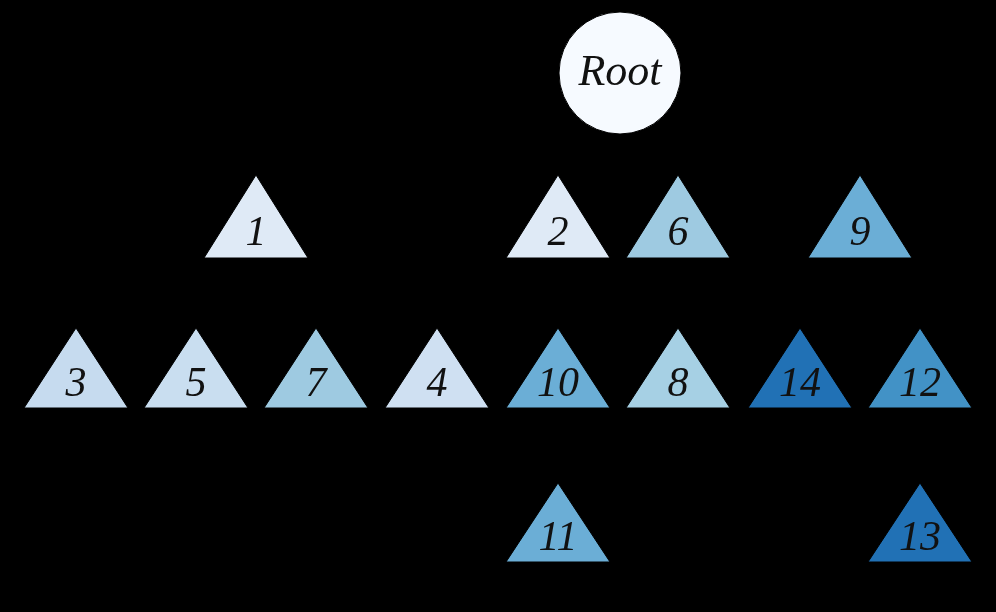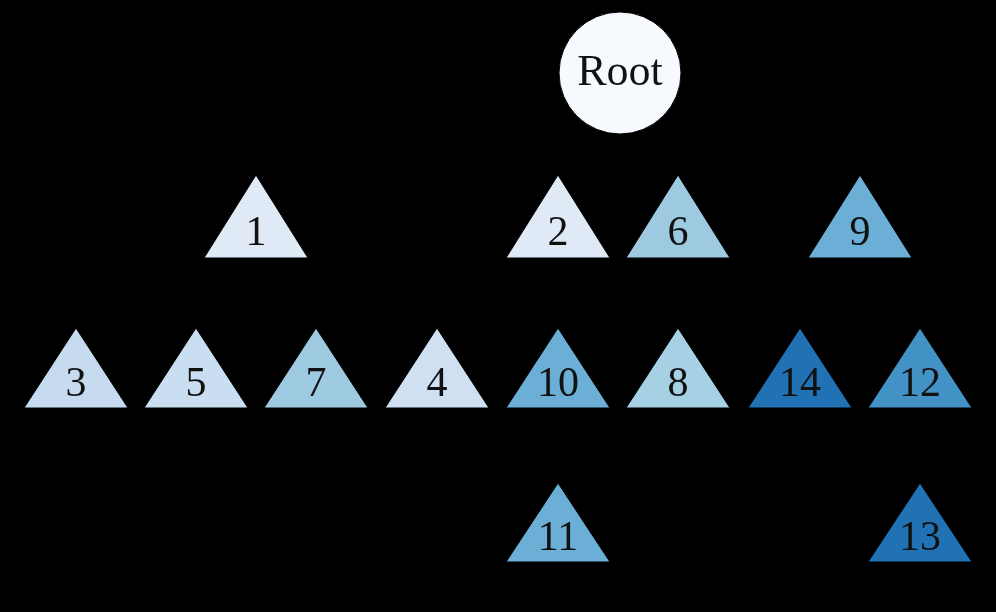--- a/index.html
+++ b/index.html
@@ -10,20 +10,21 @@
   }
   body {
     font-family: "Liberation Serif", "DejaVu Serif", serif;
   }
   #canvas {
     position: relative;
     width: 996px;
     height: 612px;
     background: #000000;
     overflow: hidden;
+    font-style: italic;
   }
   #diagram-svg {
     position: absolute;
     left: 0;
     top: 0;
     width: 996px;
     height: 612px;
     display: block;
   }
   .node-shape {

